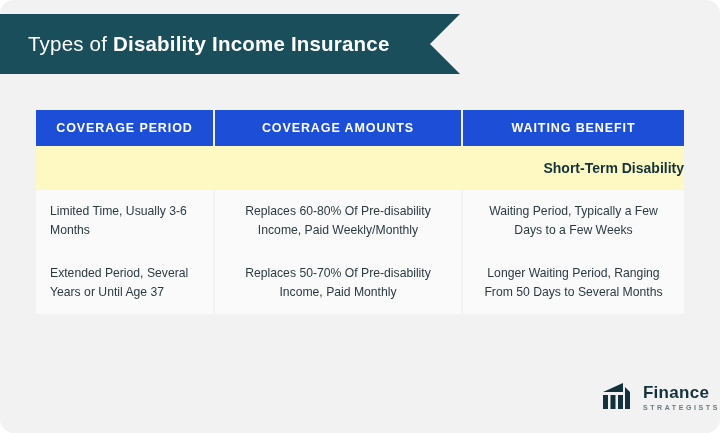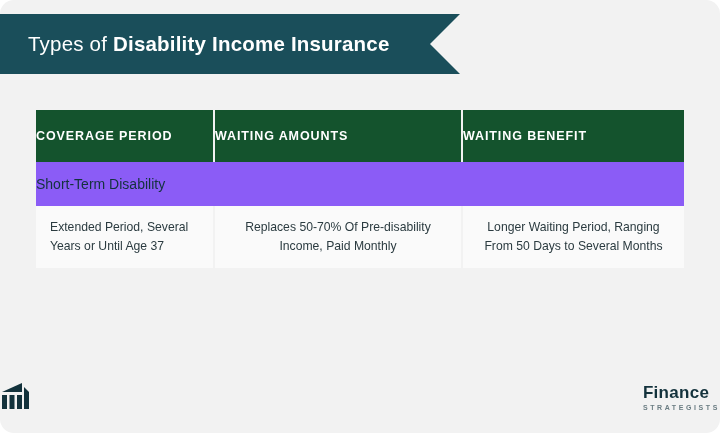--- a/index.html
+++ b/index.html
@@ -69,38 +69,38 @@
     left: 36px;
     width: 648px;
     border-collapse: collapse;
     table-layout: fixed;
   }
   .table td, .table th {
     padding: 0;
     margin: 0;
   }
   .col-head {
-    background: #14532d;
+    background: #1d4ed8;
     color: #ffffff;
     font-size: 12.5px;
     font-weight: 700;
     letter-spacing: 0.9px;
-    text-align: left;
-    height: 52px;
+    text-align: center;
+    height: 36px;
     vertical-align: middle;
     border-right: 2px solid #f2f2f2;
   }
   .col-head:last-child { border-right: none; }
 
   .section-row td {
-    background: #8b5cf6;
+    background: #fef9c3;
     color: #13323c;
     font-size: 14px;
-    font-weight: 400;
-    text-align: left;
+    font-weight: 700;
+    text-align: right;
     height: 44px;
     vertical-align: middle;
   }
 
   .data-row td {
     background: #fafafa;
     color: #2b3b40;
     font-size: 12.2px;
     line-height: 1.55;
     height: 62px;
@@ -114,21 +114,21 @@
   .data-row td.center { text-align: center; }
 
   
   .logo {
     position: absolute;
     left: 0;
     right: 0;
     bottom: 22px;
     display: flex;
     align-items: center;
-    justify-content: space-between;
+    justify-content: flex-end;
     gap: 12px;
   }
   .logo-mark {
     width: 30px;
     height: 28px;
     position: relative;
   }
   .logo-text {
     display: flex;
     flex-direction: column;
@@ -164,27 +164,33 @@
 
   <table class="table">
     <colgroup>
       <col style="width:178px">
       <col style="width:248px">
       <col style="width:222px">
     </colgroup>
     <thead>
       <tr>
         <th class="col-head">COVERAGE PERIOD</th>
-        <th class="col-head">WAITING AMOUNTS</th>
+        <th class="col-head">COVERAGE AMOUNTS</th>
         <th class="col-head">WAITING BENEFIT</th>
       </tr>
     </thead>
     <tbody>
       <tr class="section-row">
         <td colspan="3">Short-Term Disability</td>
+      </tr>
+      <tr class="data-row">
+        <td class="left">Limited Time,
+Usually 3-6 Months</td>
+        <td class="center">Replaces 60-80% Of Pre-disability Income, Paid Weekly/Monthly</td>
+        <td class="center">Waiting Period, Typically a Few Days to a Few Weeks</td>
       </tr>
       <tr class="data-row">
         <td class="left">Extended Period, Several Years or Until Age 37</td>
         <td class="center">Replaces 50-70% Of Pre-disability Income, Paid Monthly</td>
         <td class="center">Longer Waiting Period, Ranging From 50 Days to Several Months</td>
       </tr>
     </tbody>
   </table>
 
   <div class="logo">

